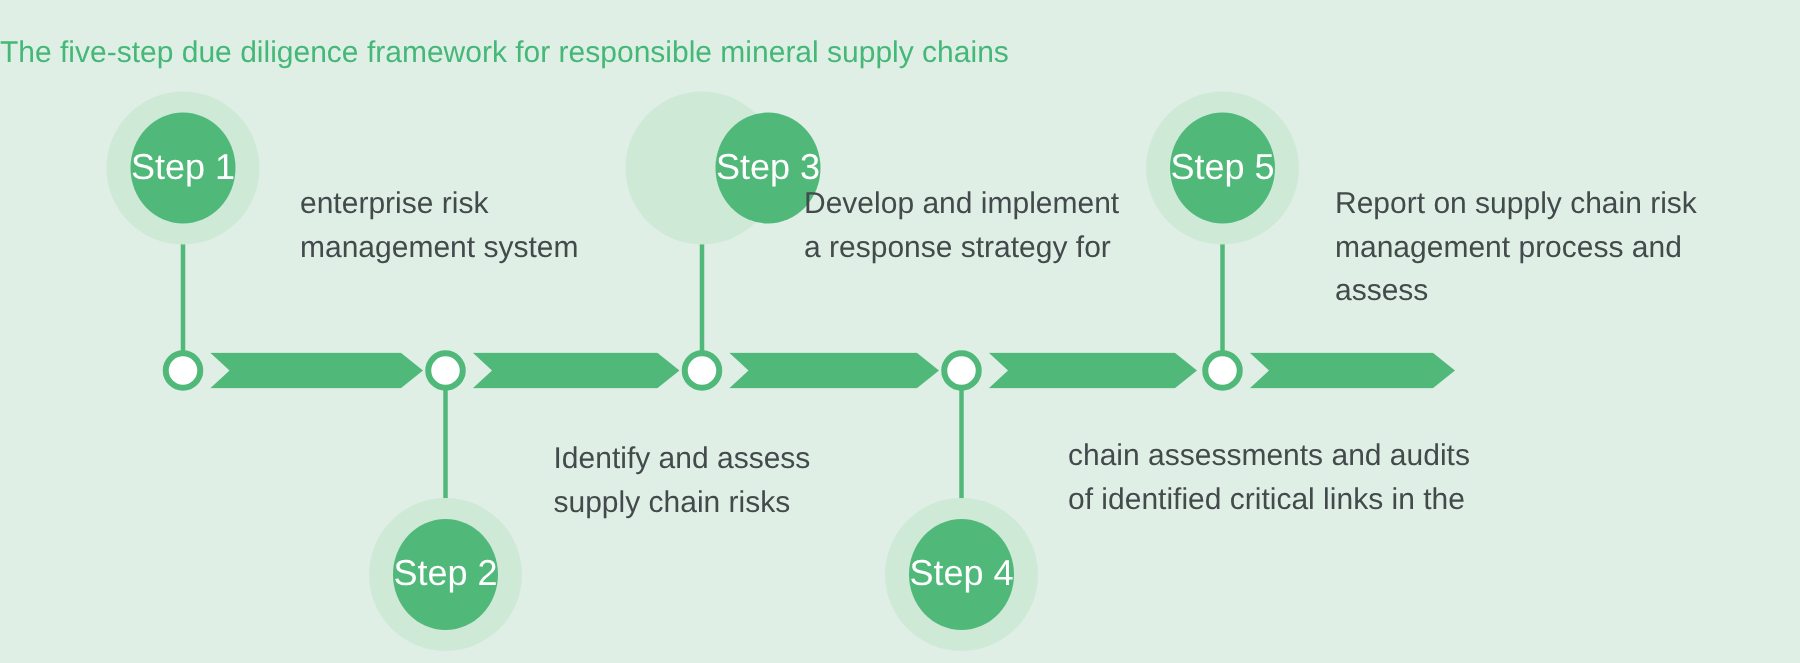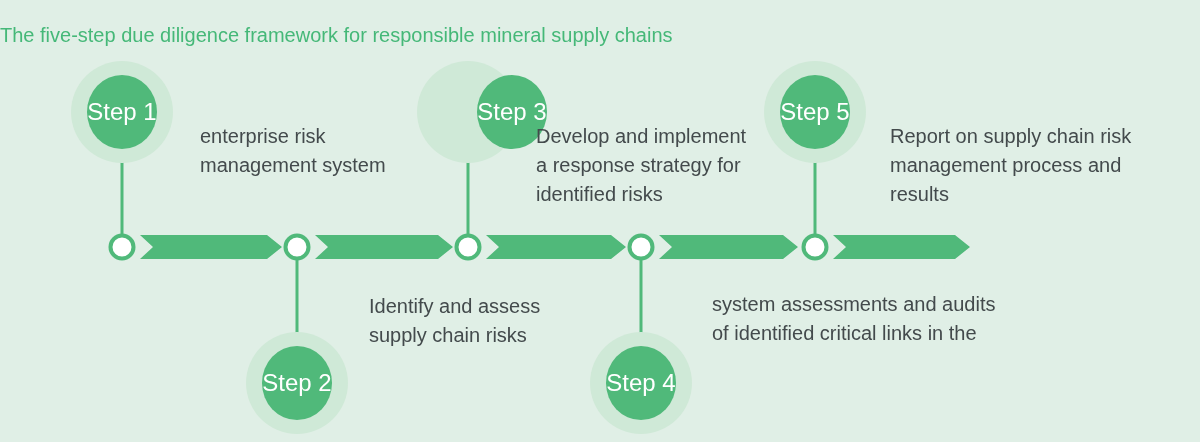--- a/index.html
+++ b/index.html
@@ -108,42 +108,41 @@
 
   <div class="step-group">
     <div class="connector" style="left: 468px; top: 147px; height: 87px;"></div>
     <div class="halo" style="left: 468px; top: 112px;"></div>
     <div class="badge" style="left: 468px; top: 112px; margin-left: 44px;">Step 3</div>
     <div class="node" style="left: 468px; top: 247px;"></div>
     <div class="arrow" style="left: 486px; width: 140px;"></div>
     <div class="desc" style="left: 536px; top: 122px;">
           <div>Develop and implement</div>
           <div>a response strategy for</div>
-          <div>identified risks</div>
         </div>
   </div>
 
   <div class="step-group">
     <div class="connector" style="left: 641px; top: 260px; height: 88px;"></div>
     <div class="halo" style="left: 641px; top: 383px;"></div>
     <div class="badge" style="left: 641px; top: 383px;">Step 4</div>
     <div class="node" style="left: 641px; top: 247px;"></div>
     <div class="arrow" style="left: 659px; width: 139px;"></div>
     <div class="desc" style="left: 712px; top: 290px;">
-          <div>system assessments and audits</div>
+          <div>chain assessments and audits</div>
           <div>of identified critical links in the</div>
         </div>
   </div>
 
   <div class="step-group">
     <div class="connector" style="left: 815px; top: 147px; height: 87px;"></div>
     <div class="halo" style="left: 815px; top: 112px;"></div>
     <div class="badge" style="left: 815px; top: 112px;">Step 5</div>
     <div class="node" style="left: 815px; top: 247px;"></div>
     <div class="arrow" style="left: 833px; width: 137px;"></div>
     <div class="desc" style="left: 890px; top: 122px;">
           <div>Report on supply chain risk</div>
           <div>management process and</div>
-          <div>results</div>
+          <div>assess</div>
         </div>
   </div>
 </div>
 </div>
 
 </body></html>

